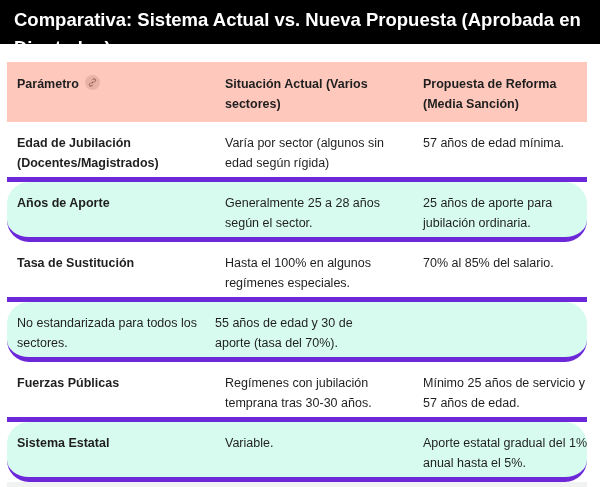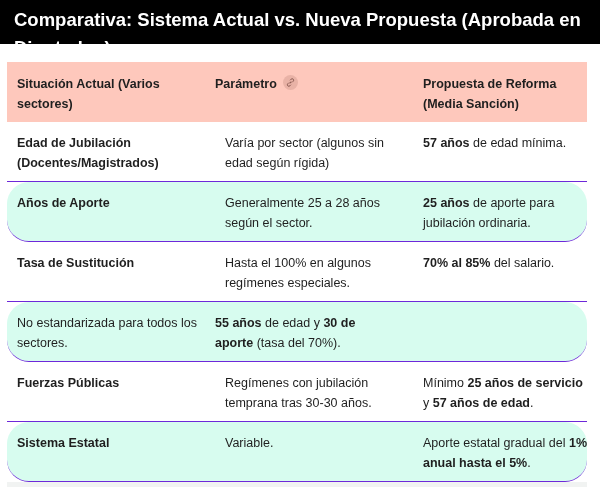--- a/index.html
+++ b/index.html
@@ -18,61 +18,61 @@
     padding:6px 14px 6px 14px;
     height:44px;
     box-sizing:border-box;
   }
   .table-wrap {
     position:absolute; left:7px; top:62px; width:580px;
   }
   .row {
     display:flex;
     box-sizing:border-box;
-    border-bottom:1px solid #6d28d9;
+    border-bottom:5px solid #6d28d9;
     font-size:12.5px;
     line-height:20px;
   }
   .row.header { background:#fec8bc; font-weight:bold; height:60px; border-bottom:none; }
   .row.white { background:#ffffff; }
   .row.mint { background:#d7fcef;border-radius:22px; }
   .cell { box-sizing:border-box; padding:11px 0 0 10px; }
   .c1 { width:208px; font-weight:bold; }
   .c2 { width:198px; }
   .c3 { width:174px; }
   .row.header .cell { padding-top:12px; }
   .row.body { height:60px; }
-  b { font-weight:bold;text-align:center; }
+  b { font-weight:normal;text-align:center; }
   .link-icon {
     display:inline-block; width:15px; height:15px; border-radius:50%;
     background:#e9b2a6; vertical-align:-2px; margin-left:3px; position:relative;
   }
   .link-icon svg { position:absolute; left:3px; top:3px; }
   .bottom-edge { height:8px; background:#f1f3f2; }
 </style>
 </head>
 <body>
 
 <div class="title-bar">
   <span>Comparativa: Sistema Actual vs. Nueva Propuesta (Aprobada en Diputados)</span>
 </div>
 
 <div class="table-wrap">
   <div class="row header">
-    <div class="cell c2">Situación Actual (Varios sectores)</div>
     <div class="cell c1">
       <span>Parámetro</span>
       <span class="link-icon">
         <svg width="9" height="9" viewBox="0 0 10 10">
           <path d="M4 6 L6 4" stroke="#8a5a52" stroke-width="1.2"></path>
           <path d="M3.2 5.2 L2 6.4 a1.6 1.6 0 0 0 2.3 2.3 L5.5 7.5" fill="none" stroke="#8a5a52" stroke-width="1.1"></path>
           <path d="M6.8 4.8 L8 3.6 a1.6 1.6 0 0 0 -2.3 -2.3 L4.5 2.5" fill="none" stroke="#8a5a52" stroke-width="1.1"></path>
         </svg>
       </span>
     </div>
+    <div class="cell c2">Situación Actual (Varios sectores)</div>
     <div class="cell c3">Propuesta de Reforma (Media Sanción)</div>
   </div>
   <div id="rows">
       <div class="row body white">
         <div class="cell c1">Edad de Jubilación (Docentes/Magistrados)</div>
         <div class="cell c2">Varía por sector (algunos sin edad según rígida)</div>
         <div class="cell c3"><b>57 años</b><span> de edad mínima.</span></div>
       </div>
       <div class="row body mint">
         <div class="cell c1">Años de Aporte</div>

